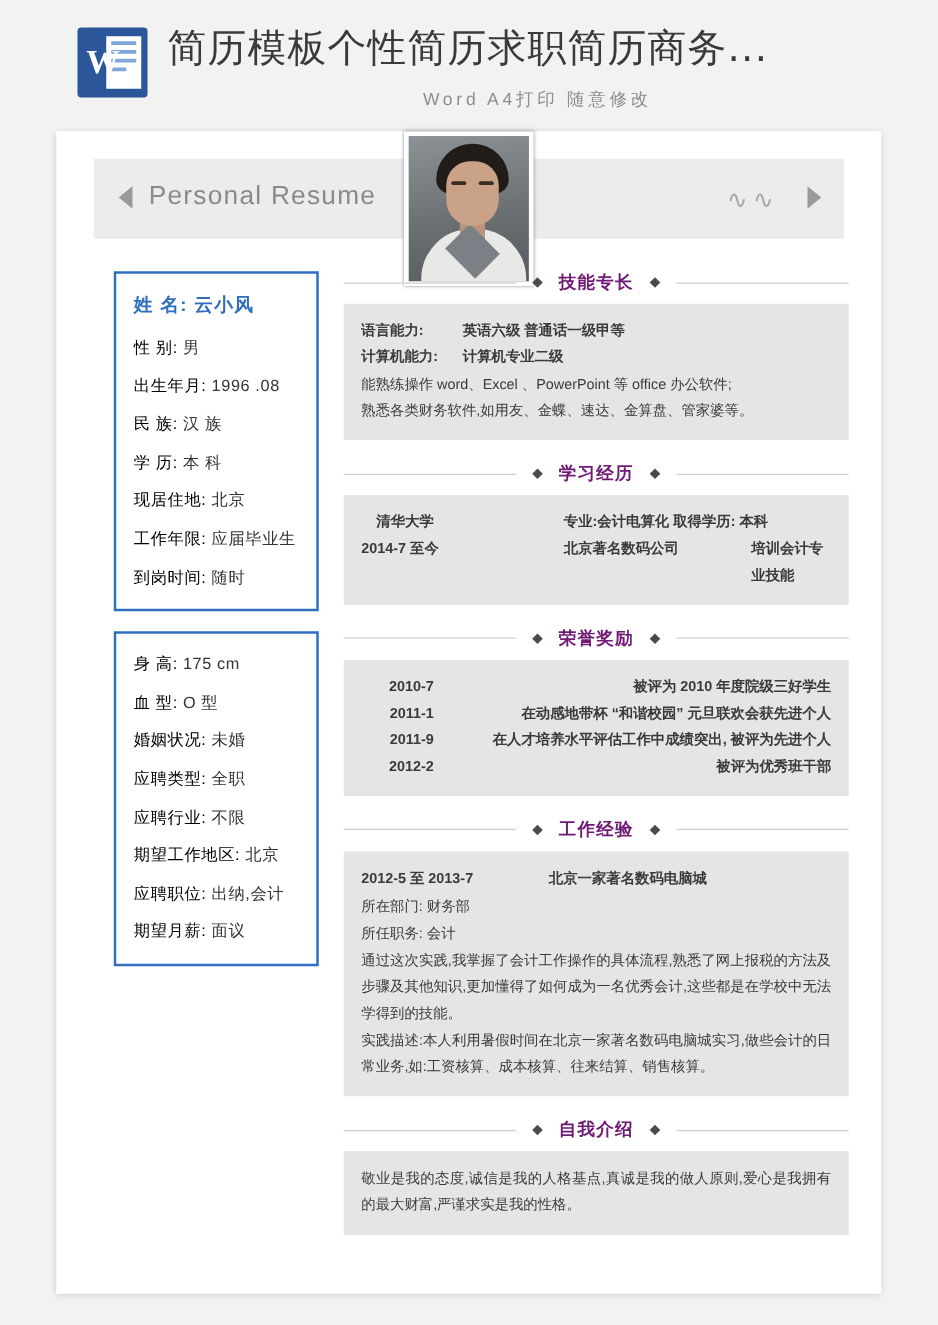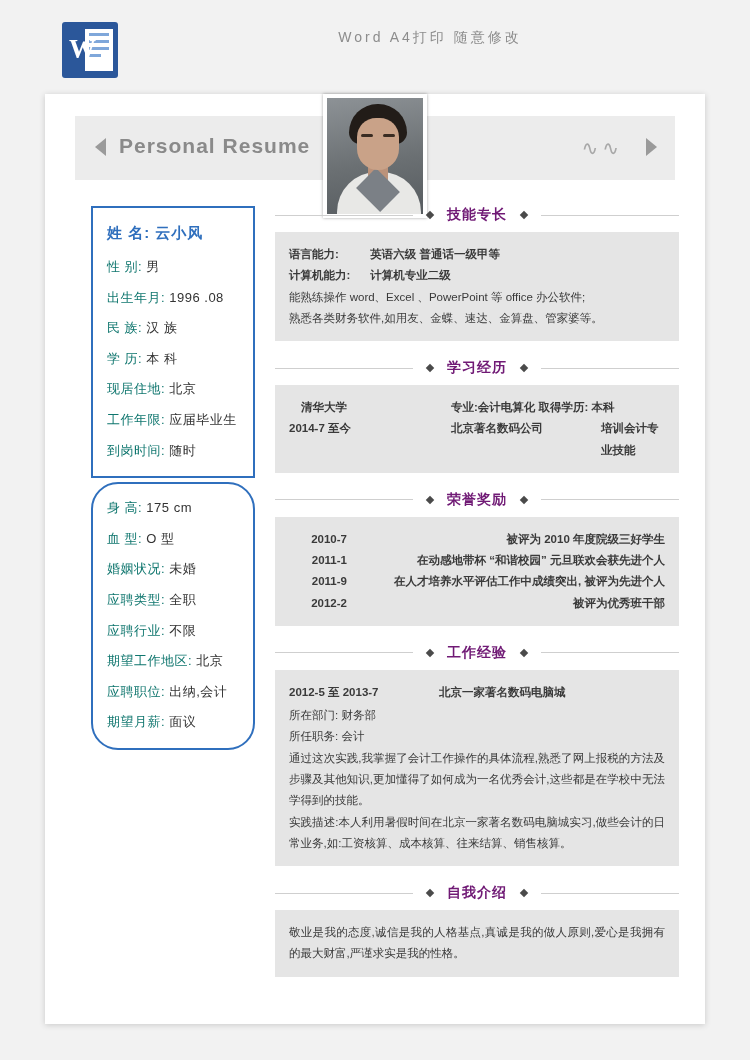--- a/index.html
+++ b/index.html
@@ -87,21 +87,21 @@
   .banner {
     position: relative;
     height: 64px;
     background: #ececec;
     margin: 0 4px;
   }
   .banner-title {
     position: absolute;
     left: 44px; top: 18px;
     font-size: 21px;
-    font-weight: bold;
+    font-weight: normal;
     color: #8a8a8a;
     letter-spacing: 1px;
   }
   .arrow-left, .arrow-right {
     position: absolute;
     top: 22px;
     width: 0; height: 0;
     border-top: 9px solid transparent;
     border-bottom: 9px solid transparent;
   }
@@ -176,37 +176,37 @@
     display: flex;
     margin-top: 26px;
   }
   .col-left { width: 184px; flex: 0 0 184px; padding-left: 20px; }
   .col-right { flex: 1 1 auto; margin-left: 20px; }
 
   .info-box {
     border: 2px solid #2f6fbd;
     padding: 16px 14px 18px 14px;
   }
-  .info-box + .info-box { margin-top: 4px; border-radius: 27px; }
+  .info-box + .info-box { margin-top: 16px; }
   .info-name {
     font-size: 15px;
     font-weight: bold;
     color: #2f6fbd;
     margin-bottom: 16px;
     letter-spacing: 1px;
   }
   .info-row {
     font-size: 13px;
     color: #333;
     margin-bottom: 15px;
     letter-spacing: 0.5px;
     line-height: 1.2;
   }
   .info-row:last-child { margin-bottom: 0; }
-  .info-row .lbl { color: #0f766e; }
+  .info-row .lbl { color: #000000; }
 
   
   .sec-head {
     display: flex;
     align-items: center;
     justify-content: center;
     margin: 0 0 8px 0;
     position: relative;
   }
   .sec-head .line {
@@ -260,20 +260,21 @@
     <div class="word-logo">
       <div class="doc">
         <div class="ln"></div>
         <div class="ln"></div>
         <div class="ln"></div>
         <div class="ln s"></div>
       </div>
       <div class="wch">W</div>
     </div>
     <div class="header-text">
+      <div class="header-title">简历模板个性简历求职简历商务...</div>
       <div class="header-sub">Word A4打印  随意修改</div>
     </div>
   </div>
 
   <div class="sheet">
 
     <div class="banner">
       <div class="arrow-left"></div>
       <div class="banner-title">Personal Resume</div>
       <div class="squiggle">∿∿</div>

